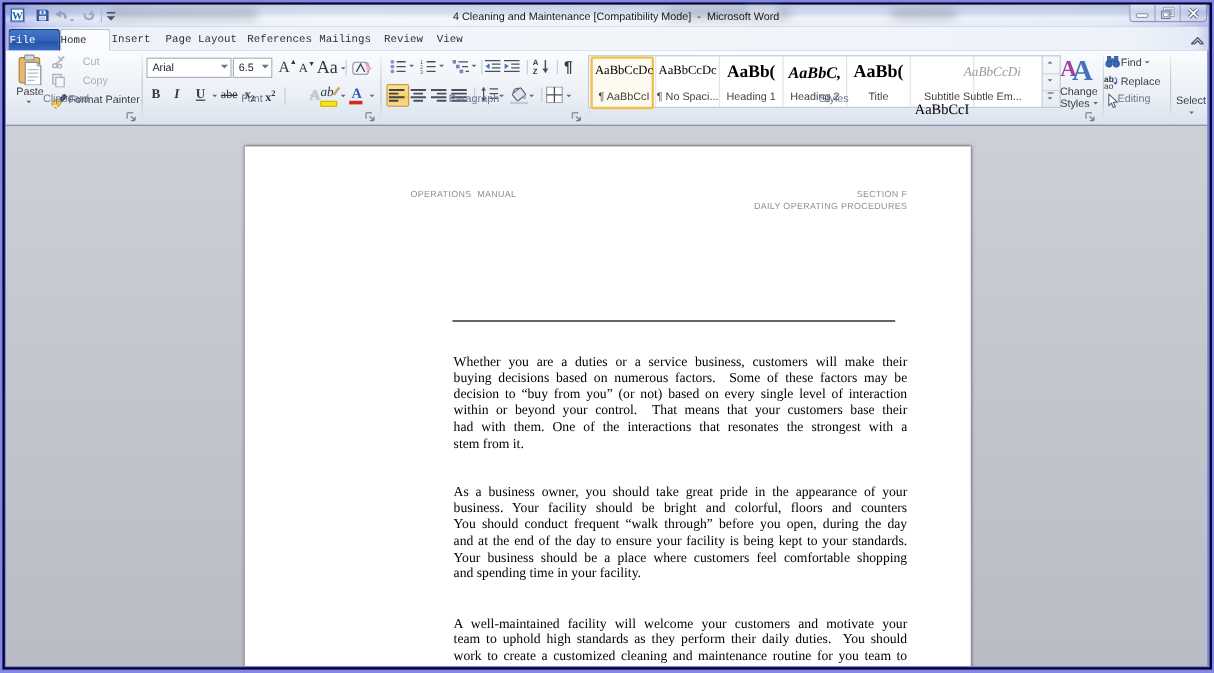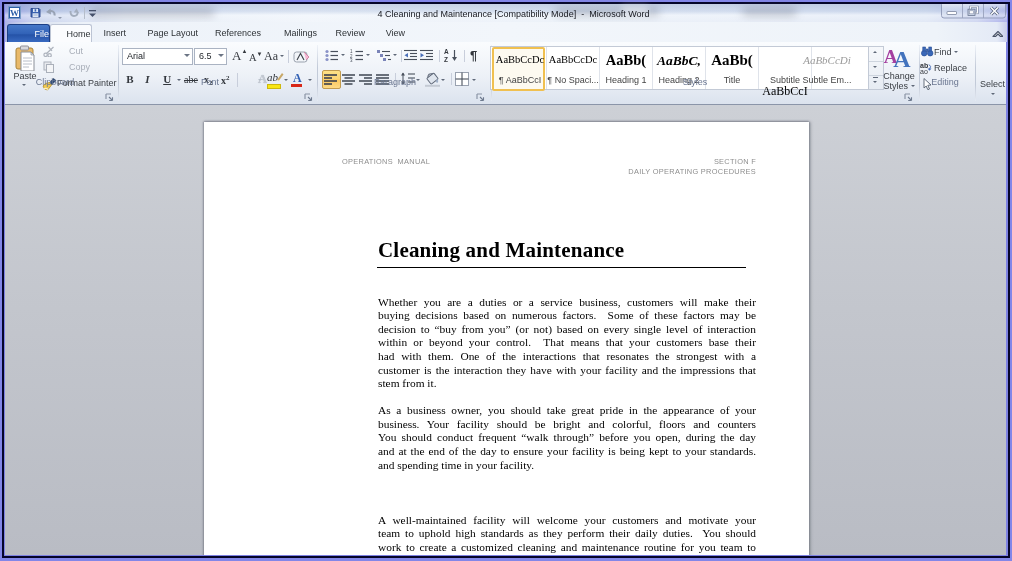--- a/index.html
+++ b/index.html
@@ -8,21 +8,21 @@
 #frame{position:absolute;left:2px;top:2px;right:2px;bottom:3px;background:#05052a;}
 #inner{position:absolute;left:2px;top:2px;right:2px;bottom:2px;background:#7d81e2;}
 
 #titlebar{position:absolute;left:1px;top:0px;right:1px;height:18px;
  background:linear-gradient(to right,#9297e4 0%,#bcc8e8 3.5%,#e0e8f5 12%,#edf2f9 30%,#e6edf7 55%,#e2e9f5 75%,#d8e1f2 92%,#c0c9ec 97%,#9297e4 100%);}
 #titlebar .sheen{position:absolute;left:0;top:0;right:0;bottom:0;background:linear-gradient(rgba(148,166,204,.42) 0%,rgba(170,188,220,.30) 40%,rgba(248,251,255,.55) 62%,rgba(255,255,255,.25) 100%);}
 #titletext{position:absolute;top:4.5px;left:7.5px;width:100%;text-align:center;font-size:9px;color:#16181f;}
 
 #tabrow{position:absolute;left:1px;top:18px;right:1px;height:20px;
  background:linear-gradient(to right,#aeb4e6 0%,#d8e0f0 2.5%,#edf2f9 8%,#f2f6fb 50%,#eef3f9 93%,#e4eaf6 99%,#c8cdec 100%);}
-.tab{position:absolute;top:2px;height:18px;line-height:18px;font-size:9px;color:#2e3236;text-align:right;}
+.tab{position:absolute;top:2px;height:18px;line-height:18px;font-size:9px;color:#2e3236;text-align:left;font-family:Liberation Mono, monospace;}
 #tab-file{left:2px;width:41px;background:linear-gradient(#4577c8,#3263b8 45%,#2553a8 52%,#3e70c8);color:#fff;border-radius:3px 3px 0 0;border:1px solid #1c3f85;border-bottom:none;top:2px;height:19px;line-height:18px;}
 #tab-home{left:44.5px;width:40px;background:#fbfcfe;border:1px solid #bcc4d4;border-bottom:none;border-radius:2.5px 2.5px 0 0;}
 
 #ribbon{position:absolute;left:1px;top:38px;right:2px;height:62px;
  background:linear-gradient(#fafcfe,#edf1f7 55%,#dfe6f0 90%,#dce3ee);border-bottom:1px solid #8b95a9;}
 .gsep{position:absolute;top:3px;height:56px;width:1px;background:linear-gradient(#eef2f8,#c2cad8 40%,#c2cad8 70%,#e5eaf2);}
 .glabel{position:absolute;top:34px;font-size:9px;color:#6b7791;text-align:center;height:12px;line-height:12px;}
 .launcher{position:absolute;top:51px;width:10px;height:10px;}
 
 #qat{position:absolute;left:3px;top:1px;height:16px;}
@@ -172,21 +172,21 @@
           <path d="M2 9 Q4.5 5.5 8.5 5.5 L10.5 8 Q8 11.5 6.5 13 Q3 13 2 9 Z" fill="#f0c951" stroke="#b08c28" stroke-width="0.8"></path>
           <path d="M3 11.5 Q5.5 11 7 12.5" fill="none" stroke="#fdf0c0" stroke-width="1.2"></path>
         </svg>
     <div class="ri" style="left:52px;top:36px;">Format Painter</div>
     <div class="glabel" style="left:10px;width:80px;">Clipboard</div>
 
     <div class="combo" style="left:117px;top:6px;width:69px;"><span style="padding-left:4px;">Arial</span><span class="ca"></span></div>
     <div class="combo" style="left:189px;top:6px;width:31px;"><span style="padding-left:4px;">6.5</span><span class="ca"></span></div>
     <div class="btxt" style="left:227px;top:6px;font-size:13px;">A<span style="font-size:6px;vertical-align:7px;">▲</span></div>
     <div class="btxt" style="left:244px;top:9px;font-size:10.5px;">A<span style="font-size:6px;vertical-align:5px;">▼</span></div>
-    <div class="btxt" style="left:259px;top:7px;font-size:12px;">Aa<span class="arr" style="margin-left:2px"></span></div>
+    <div class="btxt" style="left:259px;top:7px;font-size:15px;">Aa<span class="arr" style="margin-left:2px"></span></div>
     <span class="ri" style="left:283px;top:8px;width:1px;height:13px;background:#c8cedb;"></span>
         <svg class="ri" style="left:288px;top:7px" width="18" height="15">
           <rect x="1" y="3" width="13" height="10" rx="2.5" fill="#f2f5f9" stroke="#9aa2ae"></rect>
           <path d="M4 11 L7.5 4.5 L11 11" fill="none" stroke="#3d424a" stroke-width="1.1"></path>
           <path d="M11 3 L16 8 L13 11" fill="#f7b8d4" stroke="#c87898" stroke-width="0.8"></path>
         </svg>
     <div class="btxt" style="left:121.3px;top:31px;font-weight:bold;font-size:11px;">B</div>
     <div class="btxt" style="left:140.3px;top:31px;font-style:italic;font-weight:bold;font-size:11px;">I</div>
     <div class="btxt" style="left:158.2px;top:31px;text-decoration:underline;font-weight:bold;font-size:11px;">U</div>
         <span class="larr" style="left:171.5px;top:37px;"></span>
@@ -433,36 +433,35 @@
     <svg class="launcher" style="left:899px;" width="9" height="9">
           <path d="M1 1 L1 6 M1 1 L6 1" stroke="#8a94a6" stroke-width="1.2" fill="none"></path>
           <path d="M4 4 L7.5 7.5 M7.5 7.5 L7.5 4.2 M7.5 7.5 L4.2 7.5" stroke="#6e7a8e" stroke-width="1.1" fill="none"></path>
         </svg>
   </div>
   <div id="docarea">
     <div id="page">
       <div class="hdr" style="left:138px;top:34.5px;">OPERATIONS&nbsp; MANUAL</div>
       <div class="hdr" style="left:0;top:34.5px;width:552px;text-align:right;">SECTION F</div>
       <div class="hdr" style="left:0;top:45px;width:552px;text-align:right;">DAILY OPERATING PROCEDURES</div>
-      <div id="doctitle">Cleaning and Maintenance</div>
       <div id="titlerule"></div>
       <div class="para" style="top:173.5px;">
         <div>Whether you are a duties or a service business, customers will make their</div>
         <div>buying decisions based on numerous factors.&nbsp; Some of these factors may be</div>
         <div>decision to “buy from you” (or not) based on every single level of interaction</div>
         <div>within or beyond your control.&nbsp; That means that your customers base their</div>
         <div>had with them. One of the interactions that resonates the strongest with a</div>
-        <div>customer is the interaction they have with your facility and the impressions that</div>
         <div class="last">stem from it.</div>
       </div>
       <div class="para" style="top:282px;">
         <div>As a business owner, you should take great pride in the appearance of your</div>
         <div>business. Your facility should be bright and colorful, floors and counters</div>
         <div>You should conduct frequent “walk through” before you open, during the day</div>
         <div>and at the end of the day to ensure your facility is being kept to your standards.</div>
+        <div>Your business should be a place where customers feel comfortable shopping</div>
         <div class="last">and spending time in your facility.</div>
       </div>
       <div class="para" style="top:391.5px;">
         <div>A well-maintained facility will welcome your customers and motivate your</div>
         <div>team to uphold high standards as they perform their daily duties.&nbsp; You should</div>
         <div>work to create a customized cleaning and maintenance routine for you team to</div>
       </div>
     </div>
   </div>
 </div>

